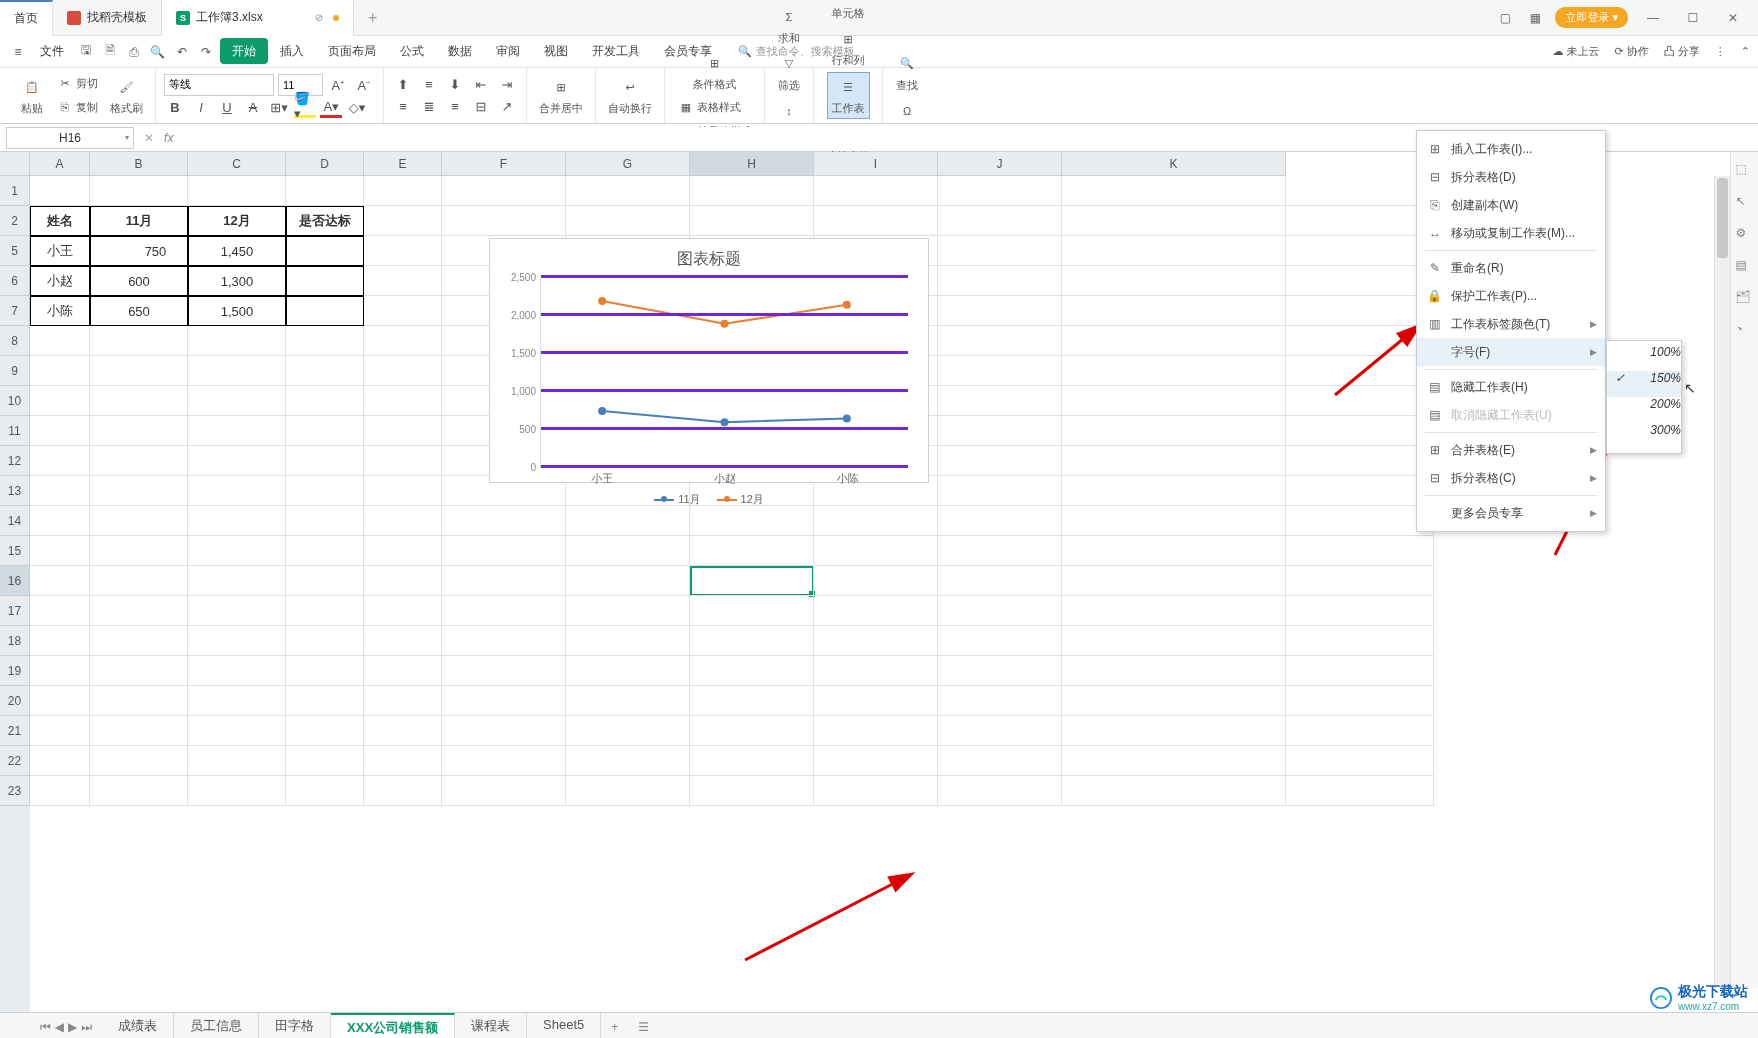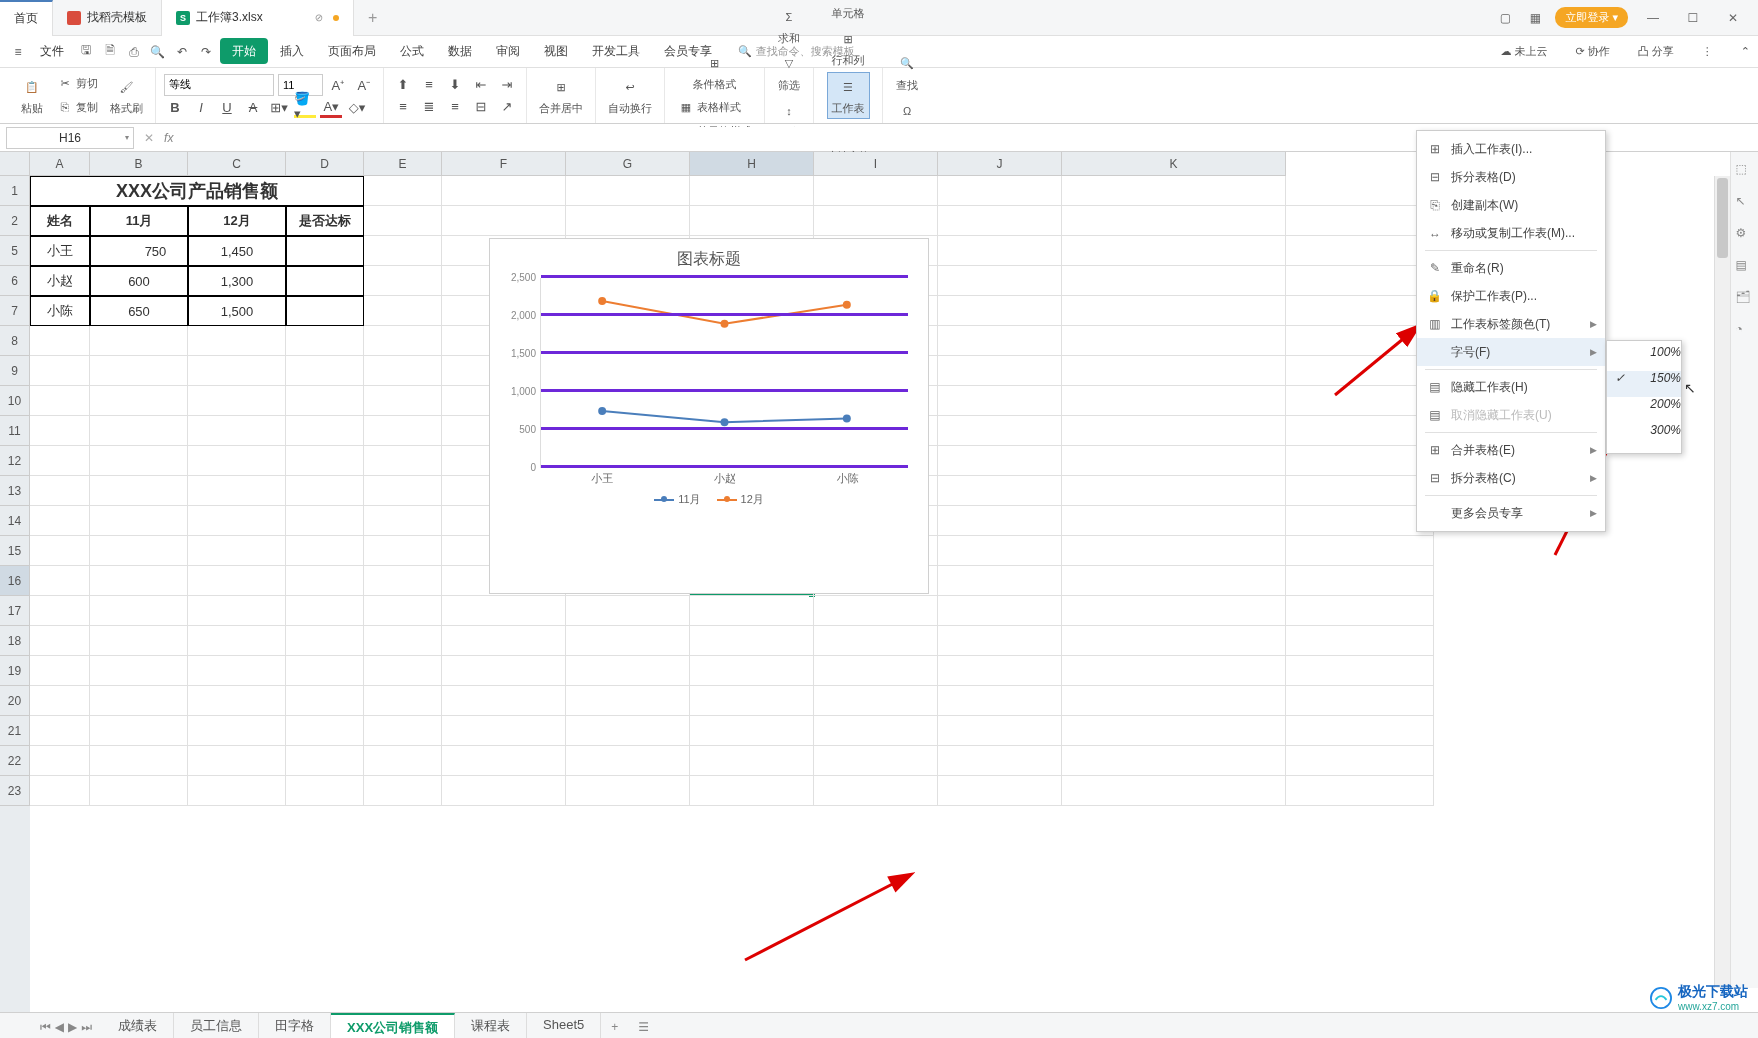--- a/index.html
+++ b/index.html
@@ -19,21 +19,21 @@
 .titlebar-right .icon-btn { width: 20px; height: 20px; display: flex; align-items: center; justify-content: center; color: #666; }
 .login-btn { background: #f5a623; color: #fff; padding: 3px 10px; border-radius: 10px; font-size: 11px; }
 .win-btn { width: 30px; height: 30px; display: flex; align-items: center; justify-content: center; color: #666; }
 
 
 .menubar { height: 32px; display: flex; align-items: center; background: #fff; border-bottom: 1px solid #e0e0e0; padding: 0 8px; gap: 4px; }
 .menu-icon { width: 20px; height: 20px; display: flex; align-items: center; justify-content: center; color: #555; cursor: pointer; }
 .menu-file { padding: 4px 8px; cursor: pointer; }
 .menu-tab { padding: 6px 12px; cursor: pointer; color: #444; }
 .menu-tab.active { background: #0e9b6a; color: #fff; border-radius: 4px; }
-.menubar-right { margin-left: auto; display: flex; align-items: center; gap: 28px; color: #555; font-size: 11px; }
+.menubar-right { margin-left: auto; display: flex; align-items: center; gap: 15px; color: #555; font-size: 11px; }
 .search-box { display: flex; align-items: center; gap: 4px; color: #999; font-size: 11px; margin-left: 10px; }
 
 
 .ribbon { height: 56px; display: flex; align-items: center; background: #fff; border-bottom: 1px solid #d0d0d0; padding: 0 8px; }
 .ribbon-group { display: flex; flex-direction: column; align-items: center; padding: 0 8px; border-right: 1px solid #e8e8e8; height: 100%; justify-content: center; gap: 2px; }
 .ribbon-group.no-border { border-right: none; }
 .ribbon-col { display: flex; flex-direction: column; gap: 2px; }
 .ribbon-row { display: flex; align-items: center; gap: 4px; }
 .ribbon-btn { display: flex; flex-direction: column; align-items: center; gap: 2px; padding: 2px 4px; cursor: pointer; font-size: 11px; color: #555; }
 .ribbon-btn.h { flex-direction: row; }
@@ -616,41 +616,40 @@
       <div class="cell" style="left: 158px; top: 600px; width: 98px; height: 30px;"></div>
       <div class="cell" style="left: 256px; top: 600px; width: 78px; height: 30px;"></div>
       <div class="cell" style="left: 334px; top: 600px; width: 78px; height: 30px;"></div>
       <div class="cell" style="left: 412px; top: 600px; width: 124px; height: 30px;"></div>
       <div class="cell" style="left: 536px; top: 600px; width: 124px; height: 30px;"></div>
       <div class="cell" style="left: 660px; top: 600px; width: 124px; height: 30px;"></div>
       <div class="cell" style="left: 784px; top: 600px; width: 124px; height: 30px;"></div>
       <div class="cell" style="left: 908px; top: 600px; width: 124px; height: 30px;"></div>
       <div class="cell" style="left: 1032px; top: 600px; width: 224px; height: 30px;"></div>
       <div class="cell" style="left: 1256px; top: 600px; width: 148px; height: 30px;"></div>
-      <div class="cell table-border table-title" style="left: 0px; top: 0px; width: 334px; height: 30px; background: rgb(255, 255, 255);">XXX公司产品销售额</div>
       <div class="cell table-border table-header" style="left: 0px; top: 30px; width: 60px; height: 30px; background: rgb(255, 255, 255);">姓名</div>
       <div class="cell table-border table-header" style="left: 60px; top: 30px; width: 98px; height: 30px; background: rgb(255, 255, 255);">11月</div>
       <div class="cell table-border table-header" style="left: 158px; top: 30px; width: 98px; height: 30px; background: rgb(255, 255, 255);">12月</div>
       <div class="cell table-border table-header" style="left: 256px; top: 30px; width: 78px; height: 30px; background: rgb(255, 255, 255);">是否达标</div>
       <div class="cell table-border " style="left: 0px; top: 60px; width: 60px; height: 30px; background: rgb(255, 255, 255);">小王</div>
       <div class="cell table-border " style="left: 60px; top: 60px; width: 98px; height: 30px; background: rgb(255, 255, 255); padding-left: 33px;">750</div>
       <div class="cell table-border " style="left: 158px; top: 60px; width: 98px; height: 30px; background: rgb(255, 255, 255);">1,450</div>
       <div class="cell table-border " style="left: 256px; top: 60px; width: 78px; height: 30px; background: rgb(255, 255, 255);"></div>
       <div class="cell table-border " style="left: 0px; top: 90px; width: 60px; height: 30px; background: rgb(255, 255, 255);">小赵</div>
       <div class="cell table-border " style="left: 60px; top: 90px; width: 98px; height: 30px; background: rgb(255, 255, 255);">600</div>
       <div class="cell table-border " style="left: 158px; top: 90px; width: 98px; height: 30px; background: rgb(255, 255, 255);">1,300</div>
       <div class="cell table-border " style="left: 256px; top: 90px; width: 78px; height: 30px; background: rgb(255, 255, 255);"></div>
       <div class="cell table-border " style="left: 0px; top: 120px; width: 60px; height: 30px; background: rgb(255, 255, 255);">小陈</div>
       <div class="cell table-border " style="left: 60px; top: 120px; width: 98px; height: 30px; background: rgb(255, 255, 255);">650</div>
       <div class="cell table-border " style="left: 158px; top: 120px; width: 98px; height: 30px; background: rgb(255, 255, 255);">1,500</div>
       <div class="cell table-border " style="left: 256px; top: 120px; width: 78px; height: 30px; background: rgb(255, 255, 255);"></div>
     </div>
 </div>
 
-<div class="chart" style="left:489px;top:238px;width:440px;height:356px">
+<div class="chart" style="left:489px;top:238px;width:440px;height:245px">
   <div class="chart-title">图表标题</div>
   <div class="chart-body" id="chart-body">
     <svg class="chart-lines" id="chart-svg" viewBox="0 0 368 190">
         <polyline points="61.33333333333333,133 184,144.4 306.6666666666667,140.6" fill="none" stroke="#4a7ebb" stroke-width="2"></polyline>
         <circle cx="61.33333333333333" cy="133" r="4" fill="#4a7ebb"></circle>
         <circle cx="184" cy="144.4" r="4" fill="#4a7ebb"></circle>
         <circle cx="306.6666666666667" cy="140.6" r="4" fill="#4a7ebb"></circle>
         <polyline points="61.33333333333333,22.80000000000001 184,45.599999999999994 306.6666666666667,26.599999999999994" fill="none" stroke="#ed7d31" stroke-width="2"></polyline>
         <circle cx="61.33333333333333" cy="22.80000000000001" r="4" fill="#ed7d31"></circle>
         <circle cx="184" cy="45.599999999999994" r="4" fill="#ed7d31"></circle>

